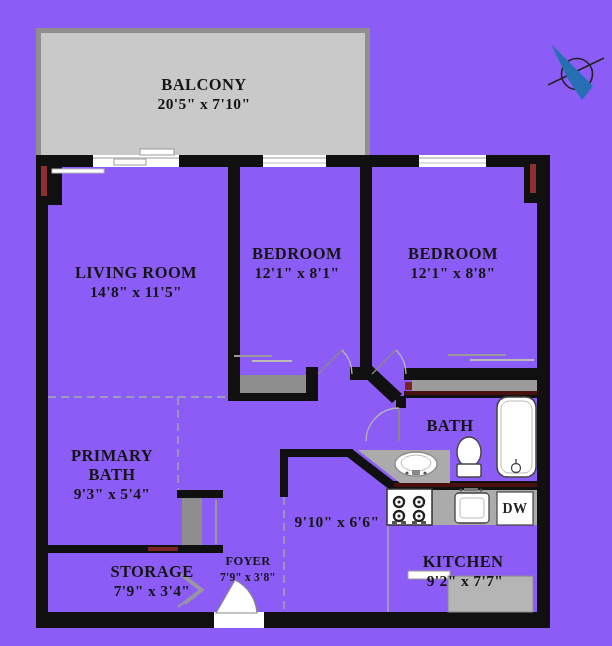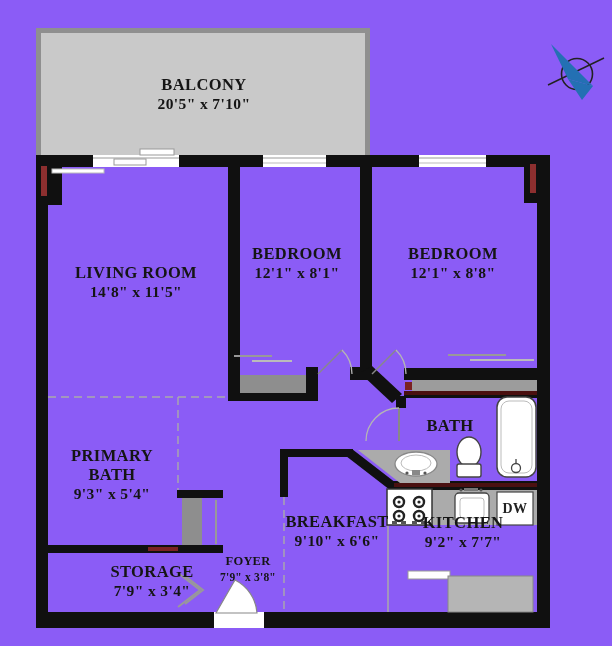--- a/index.html
+++ b/index.html
@@ -193,25 +193,24 @@
     <span>PRIMARY</span>
     <span>BATH</span>
     <span class="dims">9'3" x 5'4"</span>
   </div>
 
   <div class="lbl" style="left:450px;top:416px;">
     <span>BATH</span>
   </div>
 
   <div class="lbl" style="left:337px;top:512px;">
-    <span>BREAKFAST</span>
     <span class="dims">9'10" x 6'6"</span>
   </div>
 
-  <div class="lbl" style="left:463px;top:513px;">
+  <div class="lbl" style="left:463px;top:552px;text-align:right;">
     <span>KITCHEN</span>
     <span class="dims">9'2" x 7'7"</span>
   </div>
 
   <div class="lbl" style="left:120px;top:562px;margin-left:32px;">
     <span>STORAGE</span>
     <span class="dims">7'9" x 3'4"</span>
   </div>
 
   <div class="lbl lbl-small" style="left:248px;top:545px;">

